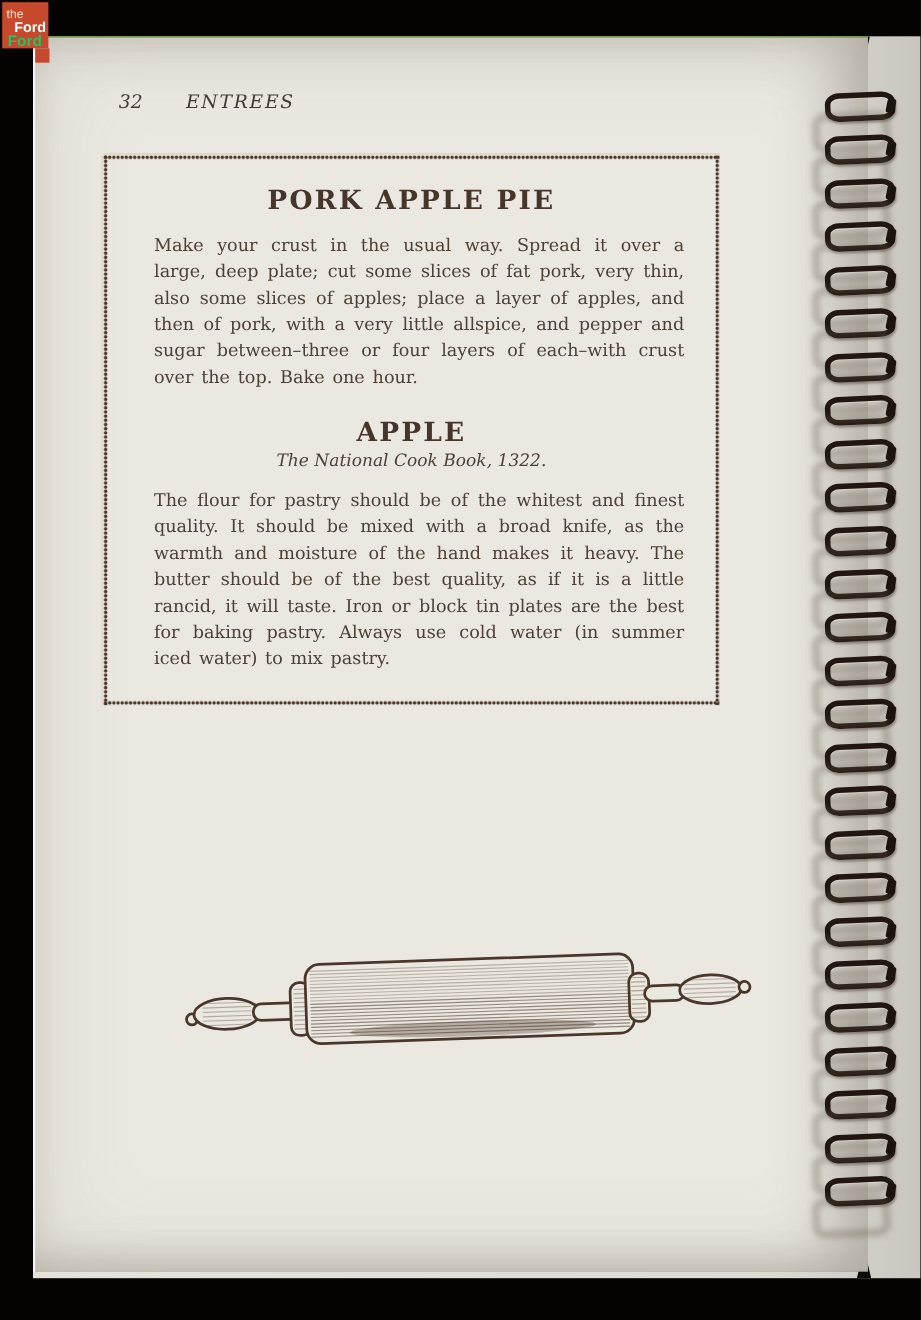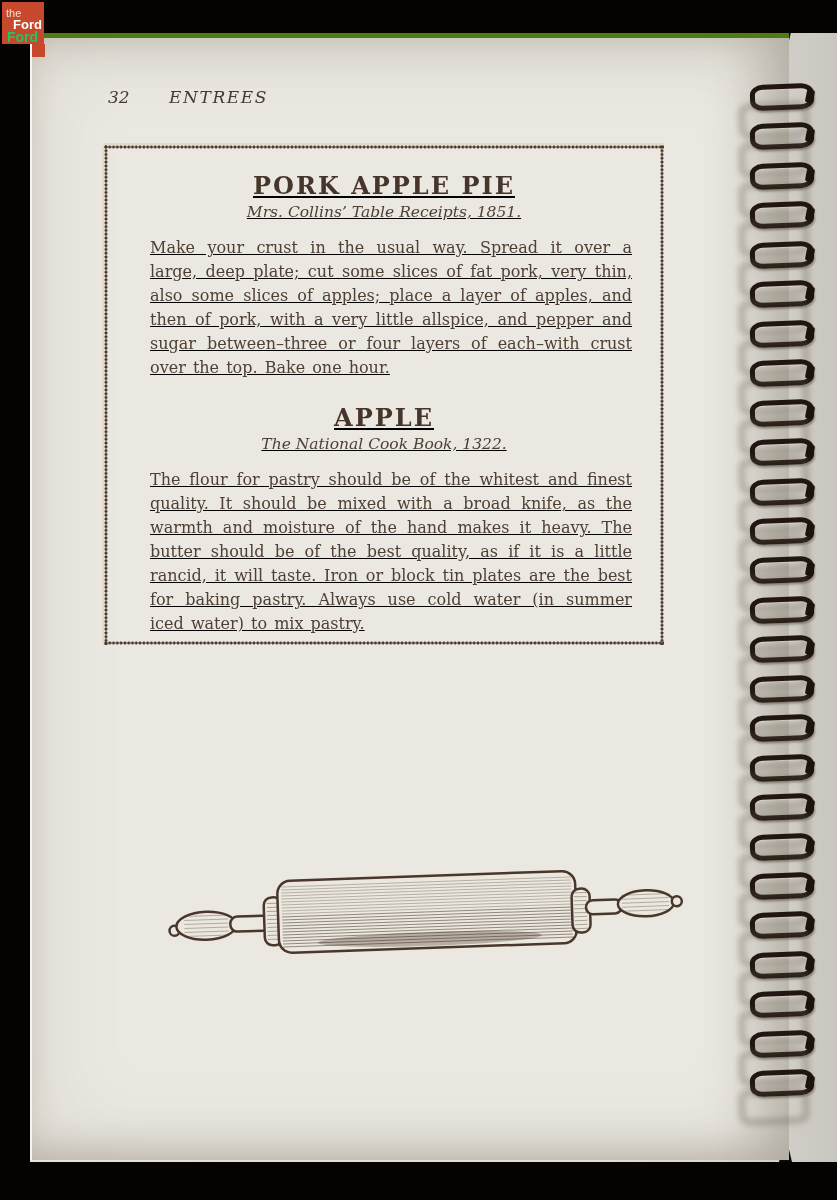--- a/index.html
+++ b/index.html
@@ -11,33 +11,33 @@
     background:linear-gradient(90deg,#e5e3dc 0%,#dedbd5 82%,#d3d0c9 92%,#c9c6bf 100%);}
   .seam{position:absolute;left:786px;top:35px;width:2px;height:1123px;
     background:linear-gradient(#a49e93,#7b756a 45%,#948e83 90%,#6f695f);opacity:.85;}
   .notch-top{position:absolute;left:780px;top:33px;width:12px;height:17px;background:#0c0907;
     clip-path:polygon(10% 0,90% 0,58% 100%,42% 100%);}
   .notch-bottom{position:absolute;left:779px;top:1139px;width:13px;height:23px;background:#0c0907;
     clip-path:polygon(42% 0,58% 0,100% 100%,0 100%);}
 
   
   .main-page{position:absolute;left:30px;top:33px;width:757px;height:1122px;background:#eae8e1;
-    border-left:2px solid #f2f4f6;border-top:5px solid #4d7c0f;
+    border-left:2px solid #f2f4f6;border-top:1px solid #4d7c0f;
     box-shadow:inset -34px 0 48px rgba(100,92,78,.28),
                inset 0 0 90px rgba(128,118,100,.16),
                inset 0 -12px 28px rgba(118,108,92,.14);}
 
   .page-header{position:absolute;left:76px;top:49px;font-style:italic;font-size:17px;
     color:#423a32;display:flex;align-items:baseline;}
   .page-number{min-width:24px;}
   .section-title{margin-left:37px;letter-spacing:1.6px;}
 
   
-  .recipe-box{position:absolute;left:72px;top:107px;width:560px;height:500px;
-    box-shadow:0 -2px 0 rgba(214,192,150,.35), -2px 0 0 rgba(214,192,150,.25);text-decoration:underline;}
+  .recipe-box{position:absolute;left:62px;top:107px;width:560px;height:500px;
+    box-shadow:0 -2px 0 rgba(214,192,150,.35), -2px 0 0 rgba(214,192,150,.25);}
   .sc{position:absolute;}
   .sc-h{left:0;right:0;height:4px;
     background-image:radial-gradient(circle 1.9px at 50% 50%, #4a372c 62%, rgba(74,55,44,0) 100%);
     background-size:3.8px 4px;background-repeat:repeat-x;}
   .sc-top{top:0;} .sc-bot{bottom:0;}
   .sc-v{top:0;bottom:0;width:4px;
     background-image:radial-gradient(circle 1.9px at 50% 50%, #4a372c 62%, rgba(74,55,44,0) 100%);
     background-size:4px 3.8px;background-repeat:repeat-y;}
   .sc-left{left:0;} .sc-right{right:0;}
 
@@ -89,21 +89,20 @@
     </div>
 
     <div class="recipe-box">
       <div class="sc sc-h sc-top"></div>
       <div class="sc sc-h sc-bot"></div>
       <div class="sc sc-v sc-left"></div>
       <div class="sc sc-v sc-right"></div>
 
       <div class="sec-1">
         <h2 class="r-title">PORK APPLE PIE</h2>
-        <div class="r-source">Mrs. Collins’ Table Receipts, 1851.</div>
         <p class="r-body">Make your crust in the usual way. Spread it over a large, deep plate; cut some slices of fat pork, very thin, also some slices of apples; place a layer of apples, and then of pork, with a very little allspice, and pepper and sugar between–three or four layers of each–with crust over the top. Bake one hour.</p>
       </div>
 
       <div class="sec-2">
         <h2 class="r-title">APPLE</h2>
         <div class="r-source">The National Cook Book, 1322.</div>
         <p class="r-body">The flour for pastry should be of the whitest and finest quality. It should be mixed with a broad knife, as the warmth and moisture of the hand makes it heavy. The butter should be of the best quality, as if it is a little rancid, it will taste. Iron or block tin plates are the best for baking pastry. Always use cold water (in summer iced water) to mix pastry.</p>
       </div>
     </div>
 

